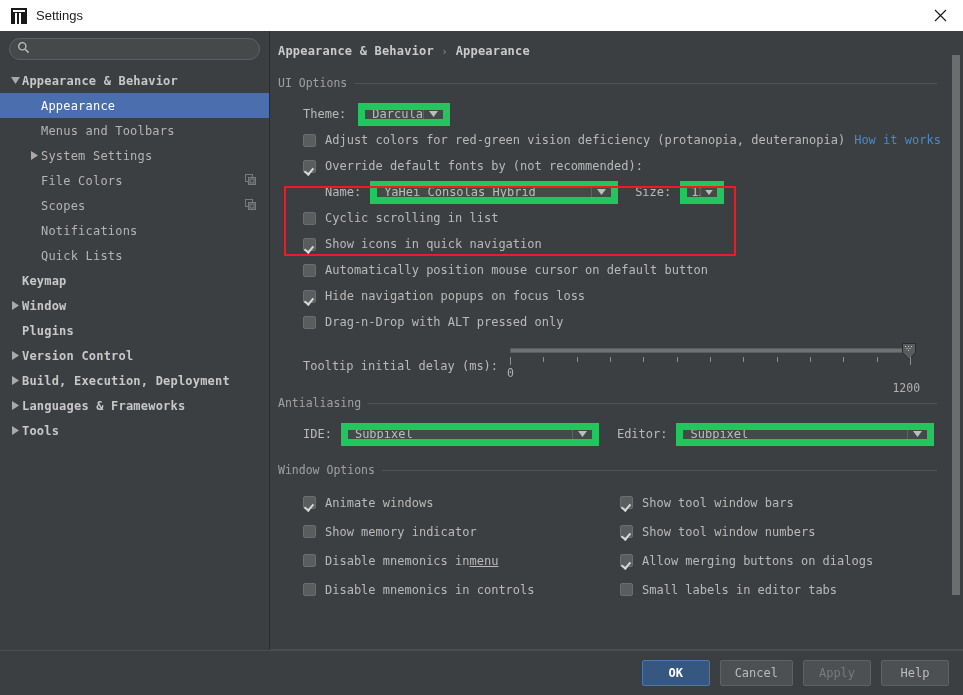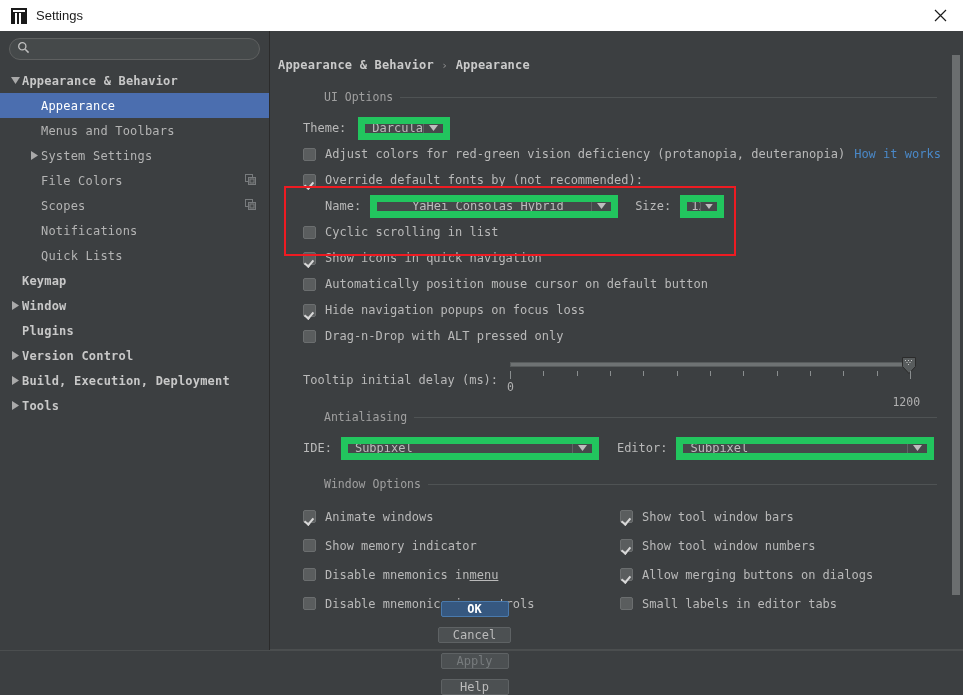--- a/index.html
+++ b/index.html
@@ -97,32 +97,31 @@
   }
 
   
   #content-outer { flex: 1; position: relative; overflow: hidden; }
   #content {
     position: absolute; inset: 0;
     padding: 13px 26px 0 8px;
   }
   #breadcrumb {
     font-weight: bold; color: #cacaca; font-size: 12px;
-    margin: 14px 0 18px 0; letter-spacing: 0.2px;
+    margin: 0 0 18px 0; letter-spacing: 0.2px;
   }
   #breadcrumb .sep { color: #8f8f8f; font-weight: normal; font-size: 11px; }
 
   .group {
     display: flex; align-items: center;
     margin-bottom: 11px;
   }
   .group-label {
     color: #a0a0a0; font-size: 11.5px; white-space: nowrap;
     padding-right: 7px;
-    margin-left: 46px;
   }
   .group-line { flex: 1; height: 1px; background: #4f5354; }
 
   .opt-row {
     display: flex; align-items: center;
     min-height: 26px; padding-left: 25px;
   }
   .opt-label { color: #b9b9b9; white-space: nowrap; }
   .field-label { color: #b9b9b9; white-space: nowrap; }
 
@@ -213,21 +212,21 @@
   }
   #vscroll-thumb {
     width: 8px; height: 100%; background: #6b6e6f; border-radius: 0;
   }
 
   
   #footer {
     position: absolute; left: 0; right: 0; bottom: 0; height: 45px;
     background: #3c3f41; border-top: 1px solid #4b4e4f;
     display: flex; align-items: center; justify-content: flex-end;
-    padding-right: 14px; gap: 10px; flex-direction: column;
+    padding-right: 14px; gap: 10px;
   }
   .btn {
     min-width: 68px; height: 26px; padding: 0 14px;
     border: 1px solid #5e6264; background: #4c5052;
     color: #bbbbbb; font-family: inherit; font-size: 12px;
     border-radius: 2px; cursor: pointer;
     display: flex; align-items: center; justify-content: center;
   }
   .btn.default {
     background: #365880; border-color: #4a7aad;
@@ -344,20 +343,28 @@
             </svg>
           </span>
           <span class="tree-label bold">Build, Execution, Deployment</span>
         </div>
         <div class="tree-row indent-0">
           <span class="twisty">
             <svg width="7" height="9" viewBox="0 0 7 9">
               <path d="M0 0 L7 4.5 L0 9 Z" fill="#a9a9a9"></path>
             </svg>
           </span>
+          <span class="tree-label bold">Languages &amp; Frameworks</span>
+        </div>
+        <div class="tree-row indent-0">
+          <span class="twisty">
+            <svg width="7" height="9" viewBox="0 0 7 9">
+              <path d="M0 0 L7 4.5 L0 9 Z" fill="#a9a9a9"></path>
+            </svg>
+          </span>
           <span class="tree-label bold">Tools</span>
         </div>
       </div>
   </div>
 
   <div id="content-outer">
     <div id="content">
 
       <div id="breadcrumb">
         <span>Appearance &amp; Behavior</span>
@@ -388,21 +395,21 @@
         <span class="link">How it works</span>
       </div>
 
       <div class="opt-row">
         <span class="cb checked" id="cb-override"></span>
         <span class="opt-label">Override default fonts by (not recommended):</span>
       </div>
 
       <div class="opt-row" style="padding-left:47px;">
         <span class="field-label">Name:</span>
-        <div class="combo" style="width:248px;margin-left:9px;padding-left:28px;">
+        <div class="combo" style="width:248px;margin-left:9px;">
           <span class="combo-value">YaHei Consolas Hybrid</span>
           <span class="combo-arrow">
             <svg width="9" height="6" viewBox="0 0 9 6">
                 <path d="M0 0 L9 0 L4.5 6 Z" fill="#bdbdbd"></path>
               </svg>
           </span>
         </div>
         <span class="field-label" style="margin-left:17px;">Size:</span>
         <div class="combo" style="width:44px;margin-left:9px;">
           <span class="combo-value" style="padding:0 4px;">12</span>

